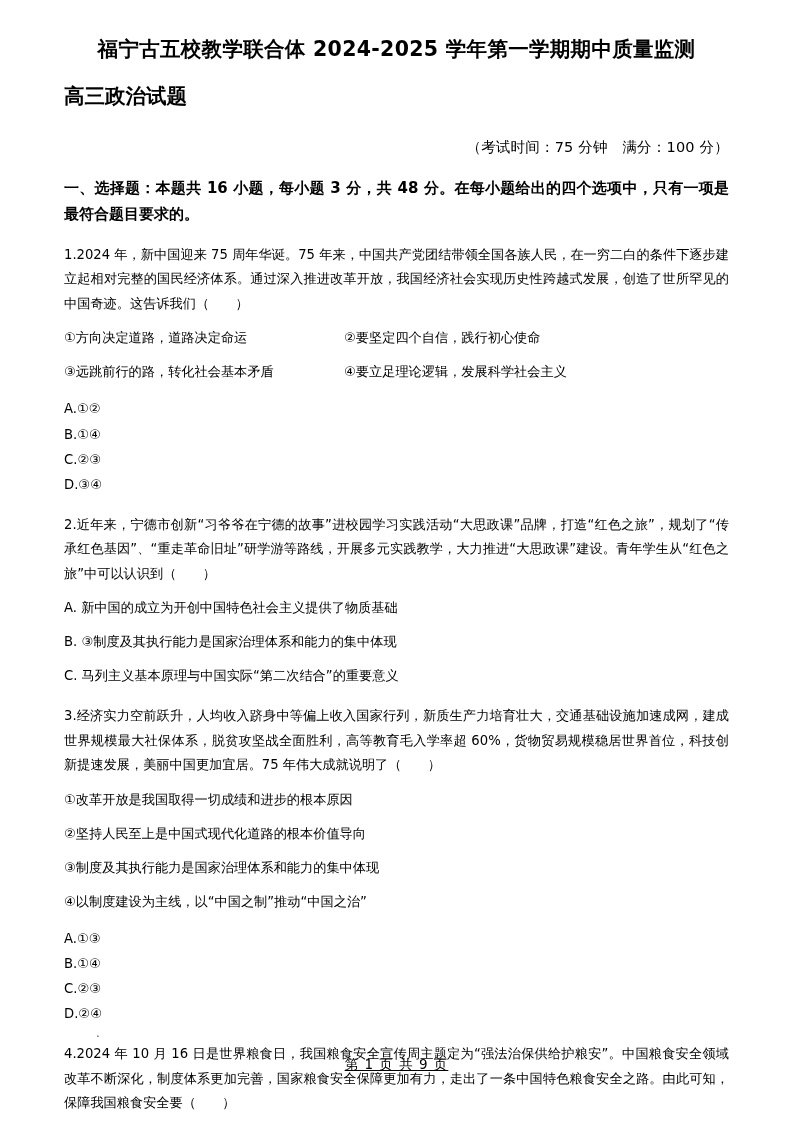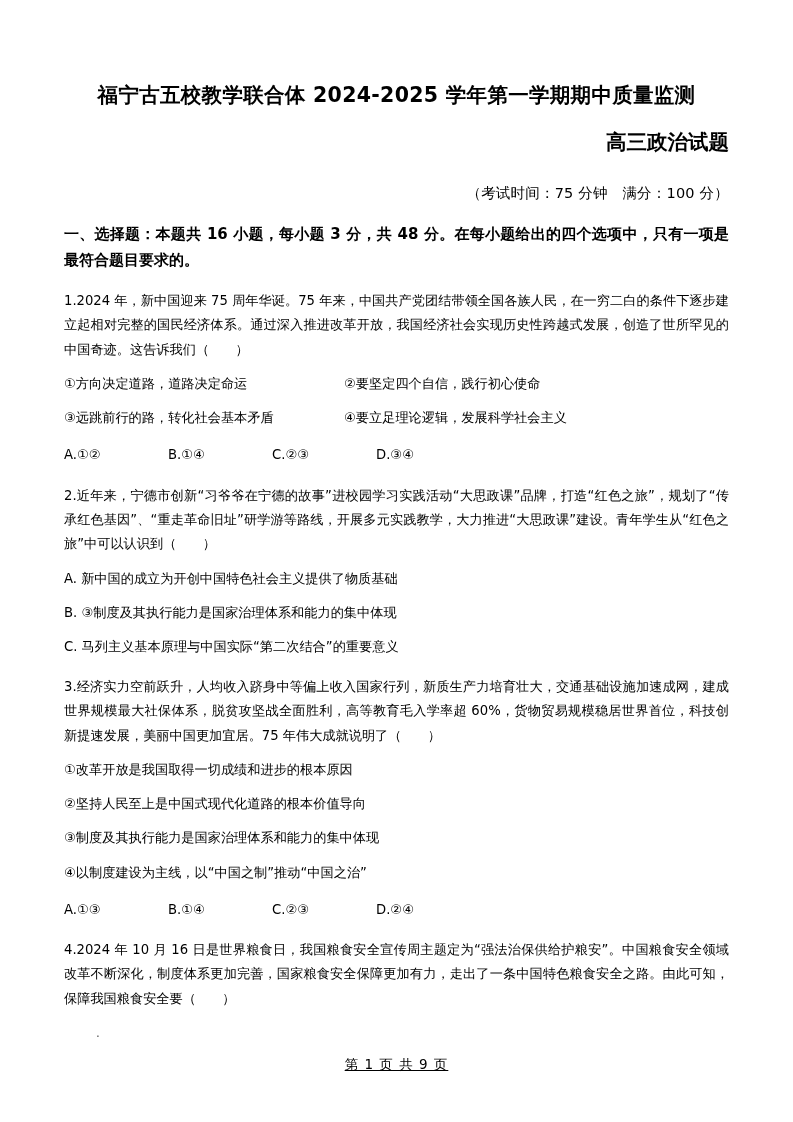--- a/index.html
+++ b/index.html
@@ -10,33 +10,33 @@
   body {
     font-family: "DejaVu Sans", "Liberation Sans", sans-serif;
     color: #000000;
   }
   .page {
     position: relative;
     width: 793px;
     height: 1122px;
     background: #ffffff;
     box-sizing: border-box;
-    padding: 70px 64px 30px 64px;
+    padding: 24px 64px 30px 64px;
     overflow: hidden;
   }
   .title-main {
     text-align: center;
     font-size: 20.5px;
     font-weight: bold;
     letter-spacing: 0.3px;
     line-height: 1.5;
     margin-top: 10px;
   }
   .title-sub {
-    text-align: right;
+    text-align: left;
     font-size: 20.5px;
     font-weight: bold;
     line-height: 1.5;
     margin-top: 16px;
   }
   .exam-info {
     text-align: right;
     font-size: 14.5px;
     margin-top: 26px;
     letter-spacing: 0.2px;
@@ -71,20 +71,21 @@
   }
   .opt-row > span:first-child {
     width: 280px;
     flex: none;
   }
   .ans-row {
     display: flex;
     font-size: 13.2px;
     line-height: 1.9;
     margin-top: 12px;
+    flex-direction: column;
   }
   .ans-row > span {
     width: 104px;
     flex: none;
   }
   .footer {
     position: absolute;
     left: 0;
     right: 0;
     bottom: 48px;

